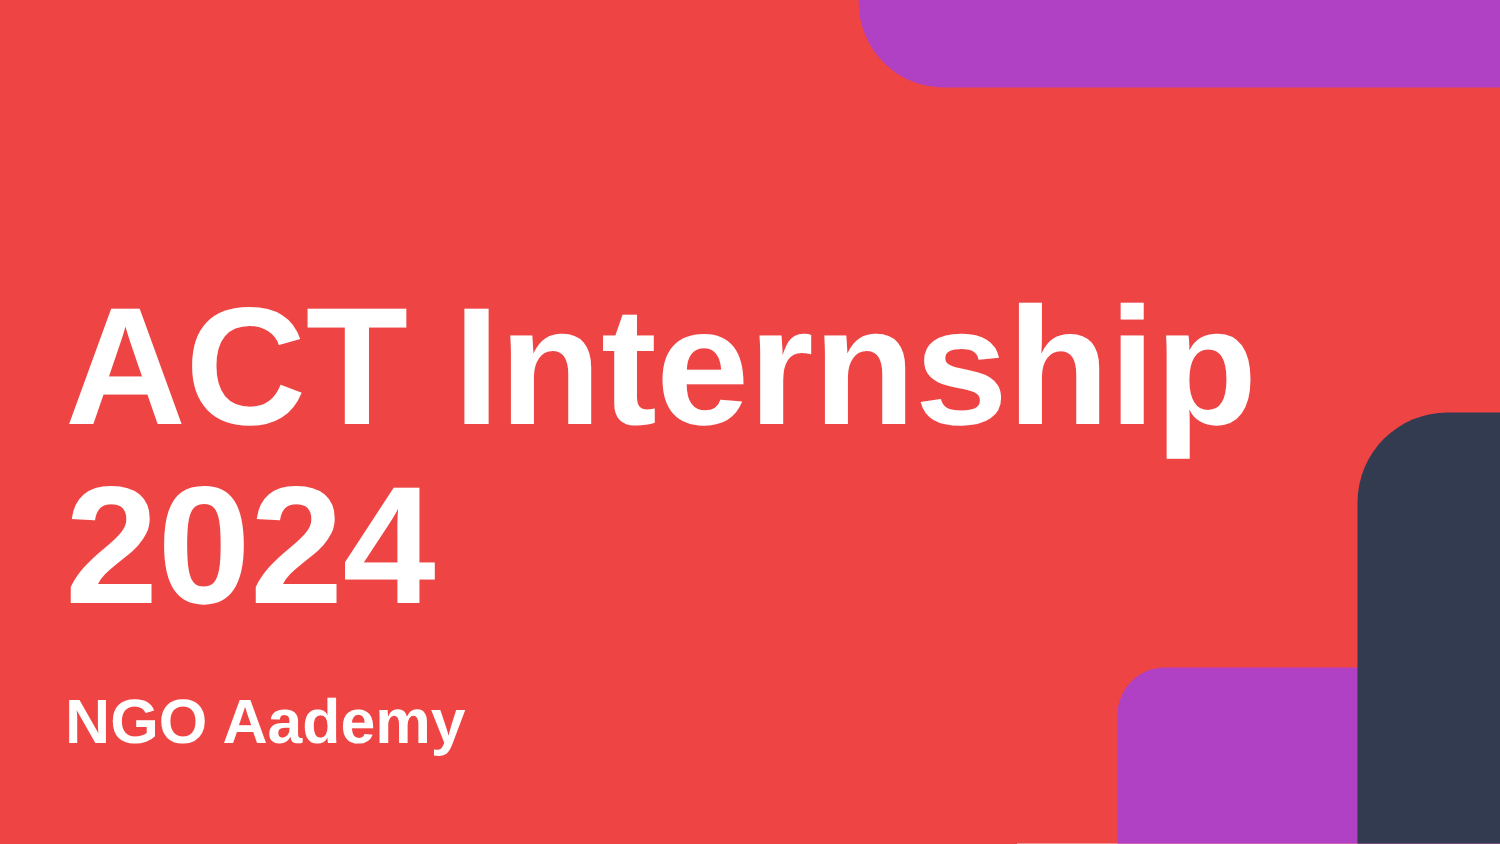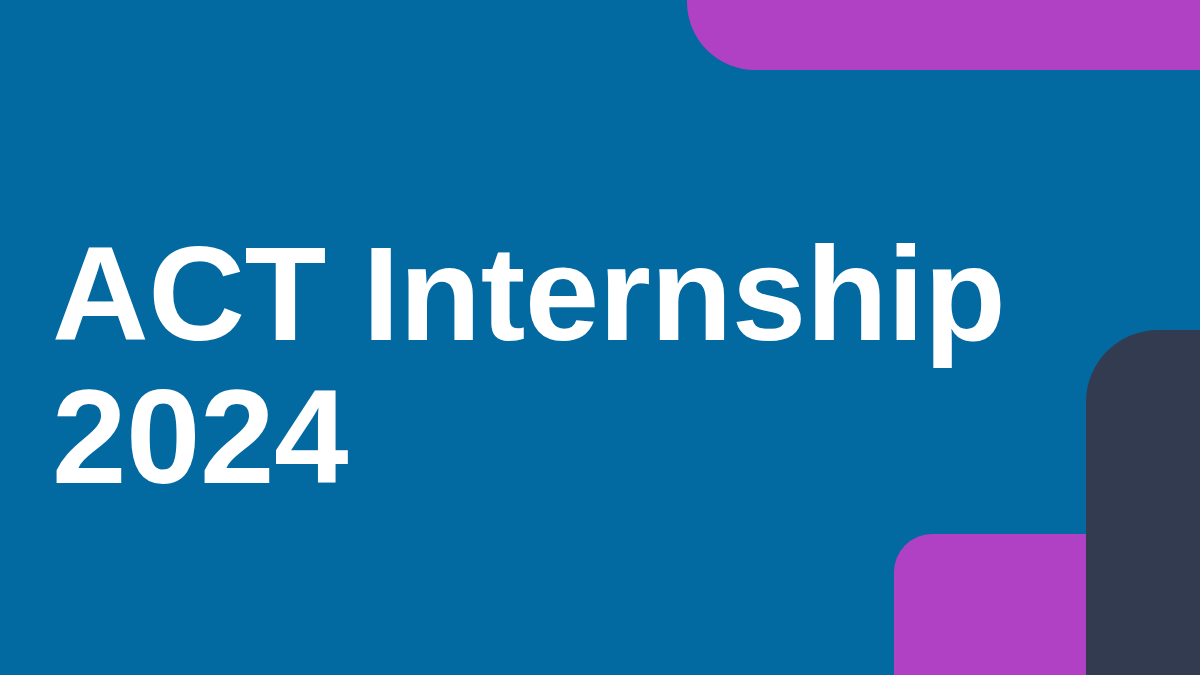--- a/index.html
+++ b/index.html
@@ -6,21 +6,21 @@
     margin: 0;
     padding: 0;
     background: #ffffff;
   }
 
   #canvas {
     position: relative;
     width: 1200px;
     height: 675px;
     overflow: hidden;
-    background: #0369a1;
+    background: #ef4444;
     font-family: "Liberation Sans", sans-serif;
     -webkit-font-smoothing: antialiased;
   }
 
   
 
   .shape {
     position: absolute;
   }
 
@@ -90,15 +90,16 @@
 
   <div class="shape" id="shape-top-right"></div>
 
   <div class="shape" id="shape-bottom-purple"></div>
 
   <div class="shape" id="shape-bottom-dark"></div>
 
   <div id="text-block">
     <h1 id="headline">ACT Internship
 2024</h1>
+    <p id="subtitle">NGO Aademy</p>
   </div>
 
 </div>
 
 </body></html>

